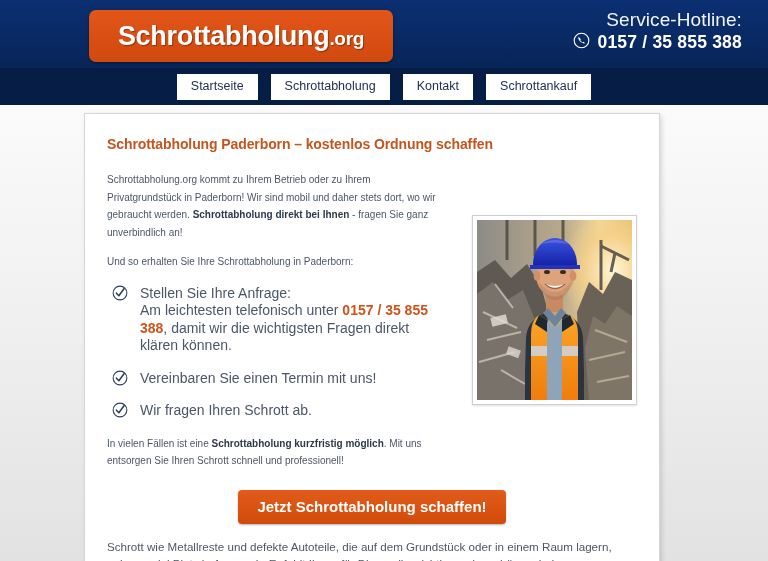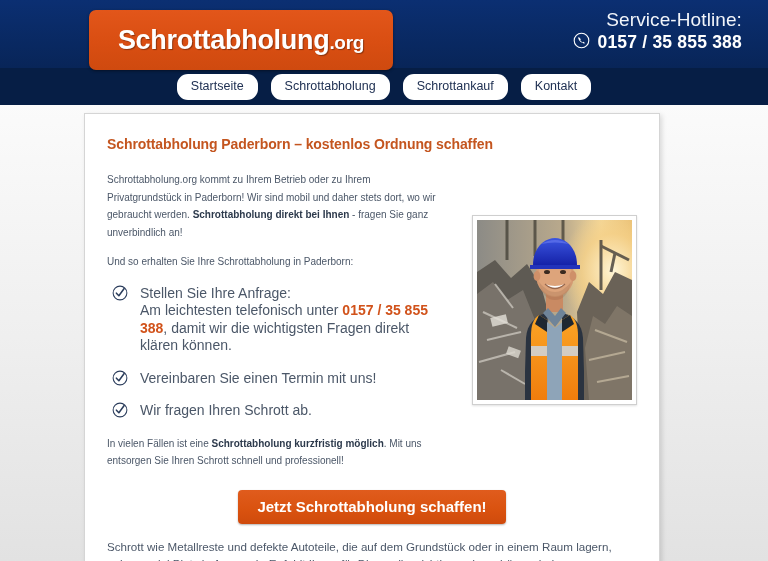--- a/index.html
+++ b/index.html
@@ -19,21 +19,21 @@
   .header-top {
     position: relative;
     height: 68px;
     background: #0b2d6b;
     background: linear-gradient(180deg,#0a2d6e 0%, #082засе 100%);
     background: linear-gradient(180deg,#0b2f72 0%, #082558 100%);
   }
   .logo {
     position: absolute;
     left: 89px; top: 10px;
-    width: 304px; height: 60px;
+    width: 304px; height: 52px;
     background: linear-gradient(180deg,#e2561a 0%, #d94e12 55%, #cf4a0f 100%);
     border-radius: 7px;
     box-shadow: 0 1px 3px rgba(0,0,0,0.45);
     display: flex;
     align-items: center;
     justify-content: center;
   }
   .logo-text {
     font-size: 27px;
     font-weight: bold;
@@ -83,21 +83,21 @@
     display: flex;
     align-items: center;
     justify-content: center;
     gap: 13px;
   }
   .nav-item {
     background: #ffffff;
     color: #203153;
     font-size: 12.5px;
     padding: 5px 14px 6px 14px;
-    border-radius: 11px;
+    border-radius: 0;
     line-height: 15px;
     cursor: pointer;
     white-space: nowrap;
   }
 
   
   .card {
     position: absolute;
     left: 84px; top: 113px;
     width: 576px;
@@ -202,22 +202,22 @@
         </svg>
       </span>
       <span class="hotline-number">0157 / 35 855 388</span>
     </div>
   </div>
 </div>
 
 <nav class="nav">
   <div class="nav-item">Startseite</div>
   <div class="nav-item">Schrottabholung</div>
+  <div class="nav-item">Kontakt</div>
   <div class="nav-item">Schrottankauf</div>
-  <div class="nav-item">Kontakt</div>
 </nav>
 
 <div class="card">
 
   <h1 class="page-title">Schrottabholung Paderborn – kostenlos Ordnung schaffen</h1>
 
   <div class="intro-wrap">
 
     <div class="photo">
       <div class="photo-inner">

